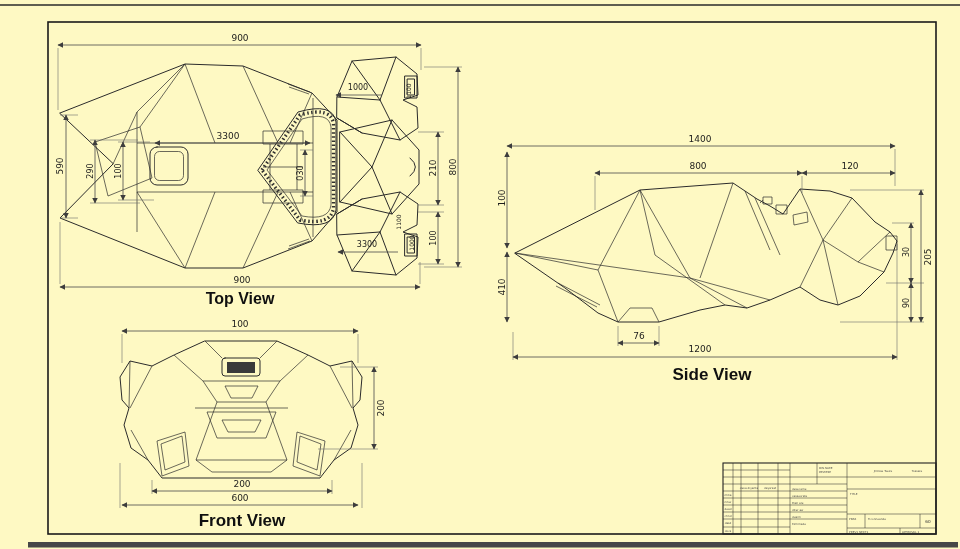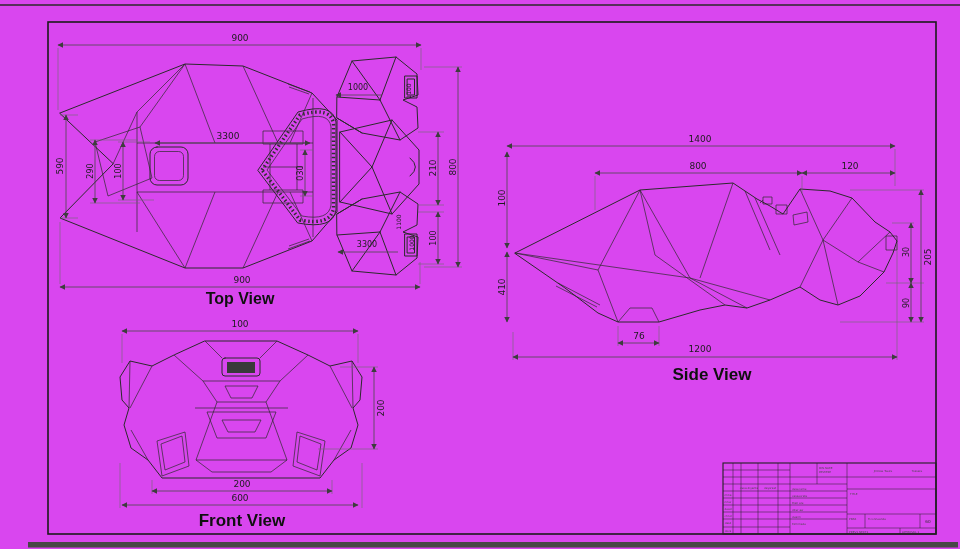--- a/index.html
+++ b/index.html
@@ -1,16 +1,16 @@
 <!DOCTYPE html>
 <html><head>
 <meta charset="utf-8">
 <style>
   html,body{margin:0;padding:0;background:#fff;}
-  .stage{position:relative;width:960px;height:549px;background:#d946ef;overflow:hidden;
+  .stage{position:relative;width:960px;height:549px;background:#fef9c3;overflow:hidden;
          font-family:"Liberation Sans",sans-serif;}
   svg{position:absolute;left:0;top:0;}
   .ln{fill:none;stroke:#2b2b2b;stroke-width:1;stroke-linejoin:round;stroke-linecap:round;}
   .ln2{fill:none;stroke:#2b2b2b;stroke-width:.7;stroke-linejoin:round;}
   .hatch{fill:none;stroke:#303030;stroke-width:3.4;stroke-dasharray:1.5 2.6;}
   .dim{fill:none;stroke:#4a4a4a;stroke-width:.8;}
   .ext{fill:none;stroke:#6c6c6c;stroke-width:.6;}
   .dt{font:9px "DejaVu Sans",sans-serif;fill:#1c1c1c;text-anchor:middle;}
   .dts{font:6px "DejaVu Sans",sans-serif;fill:#1c1c1c;text-anchor:middle;}
   .dt8{font:8px "DejaVu Sans",sans-serif;fill:#1c1c1c;text-anchor:middle;}

